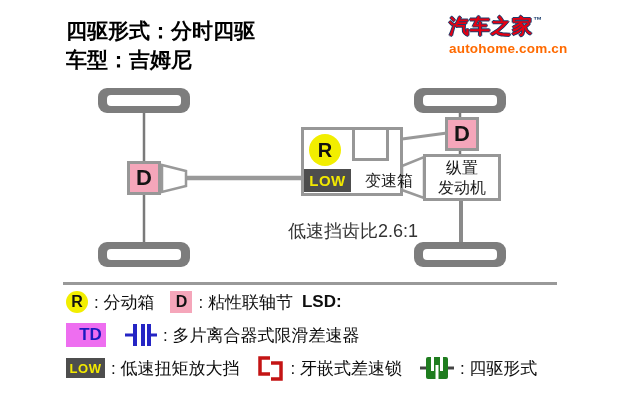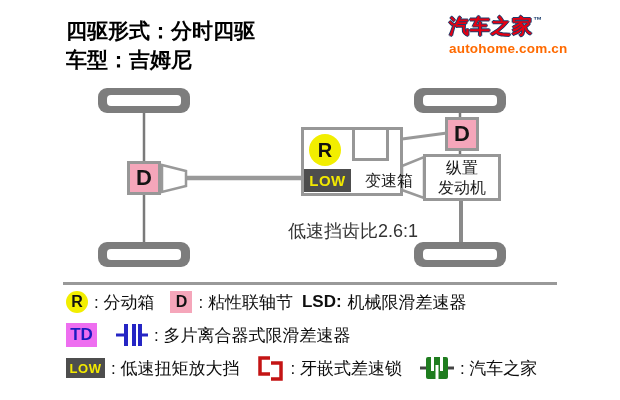--- a/index.html
+++ b/index.html
@@ -32,21 +32,21 @@
   .engine{left:423px;top:154px;width:78px;height:47px;flex-direction:column;font-size:16px;line-height:20px;color:#1a1a1a;}
   .ratio{position:absolute;left:288px;top:219px;font-size:18px;color:#333;}
   .separator{position:absolute;left:63px;top:282px;width:494px;height:3px;background:#999;}
   
   .legend{position:absolute;left:66px;top:290px;display:flex;flex-direction:column;gap:9px;font-size:17px;color:#0d0d0d;}
   .lrow{display:flex;align-items:center;gap:6px;height:24px;white-space:nowrap;}
   .badge{display:flex;align-items:center;justify-content:center;font-weight:bold;flex:0 0 auto;}
   .b-r{width:22px;height:22px;border-radius:50%;background:#f2ee00;font-size:16px;color:#111;}
   .b-d{width:22px;height:22px;background:#f5a6ba;font-size:16px;color:#111;margin-left:10px;}
   .lsd{font-weight:bold;margin-left:3px;}
-  .b-td{width:31px;height:24px;background:#ee6ef0;font-size:17px;color:#1a1abf;}
+  .b-td{width:31px;height:24px;background:#ee6ef0;font-size:17px;color:#1a1abf;padding-left:9px;}
   .b-low{width:39px;height:20px;background:#4d4d4d;font-size:13px;color:#f2e800;letter-spacing:0.5px;}
   .licon{display:flex;align-items:center;margin-left:12px;flex:0 0 auto;}
   .ltext{flex:0 0 auto;}
 </style>
 </head>
 <body>
 
 <div class="stage">
 
   <div class="title">
@@ -104,21 +104,20 @@
   <div class="separator"></div>
 
   <div class="legend">
 
     <div class="lrow">
       <span class="badge b-r">R</span>
       <span class="ltext">: 分动箱</span>
       <span class="badge b-d">D</span>
       <span class="ltext">: 粘性联轴节</span>
       <span class="lsd">LSD:</span>
-      <span class="ltext">机械限滑差速器</span>
     </div>
 
     <div class="lrow">
       <span class="badge b-td">TD</span>
       <span class="licon">
         <svg width="33" height="26" viewBox="0 0 33 26">
           <line x1="1" y1="13" x2="9" y2="13" stroke="#2525c4" stroke-width="3"></line>
           <rect x="9" y="2" width="4" height="22" fill="#2525c4"></rect>
           <rect x="17" y="2" width="4" height="22" fill="#2525c4"></rect>
           <rect x="23" y="2" width="4" height="22" fill="#2525c4"></rect>
@@ -141,17 +140,17 @@
       <span class="licon">
         <svg width="34" height="28" viewBox="0 0 34 28">
           <line x1="0" y1="14" x2="6" y2="14" stroke="#444" stroke-width="3"></line>
           <line x1="28" y1="14" x2="34" y2="14" stroke="#444" stroke-width="3"></line>
           <rect x="6" y="3" width="22" height="22" rx="2" fill="#1f7d1f"></rect>
           <rect x="11" y="3" width="3" height="14" fill="#fff"></rect>
           <rect x="20" y="3" width="3" height="14" fill="#fff"></rect>
           <rect x="15.5" y="11" width="3" height="14" fill="#fff"></rect>
         </svg>
       </span>
-      <span class="ltext">: 汽车之家</span>
+      <span class="ltext">: 四驱形式</span>
     </div>
 
   </div>
 </div>
 
 </body></html>

